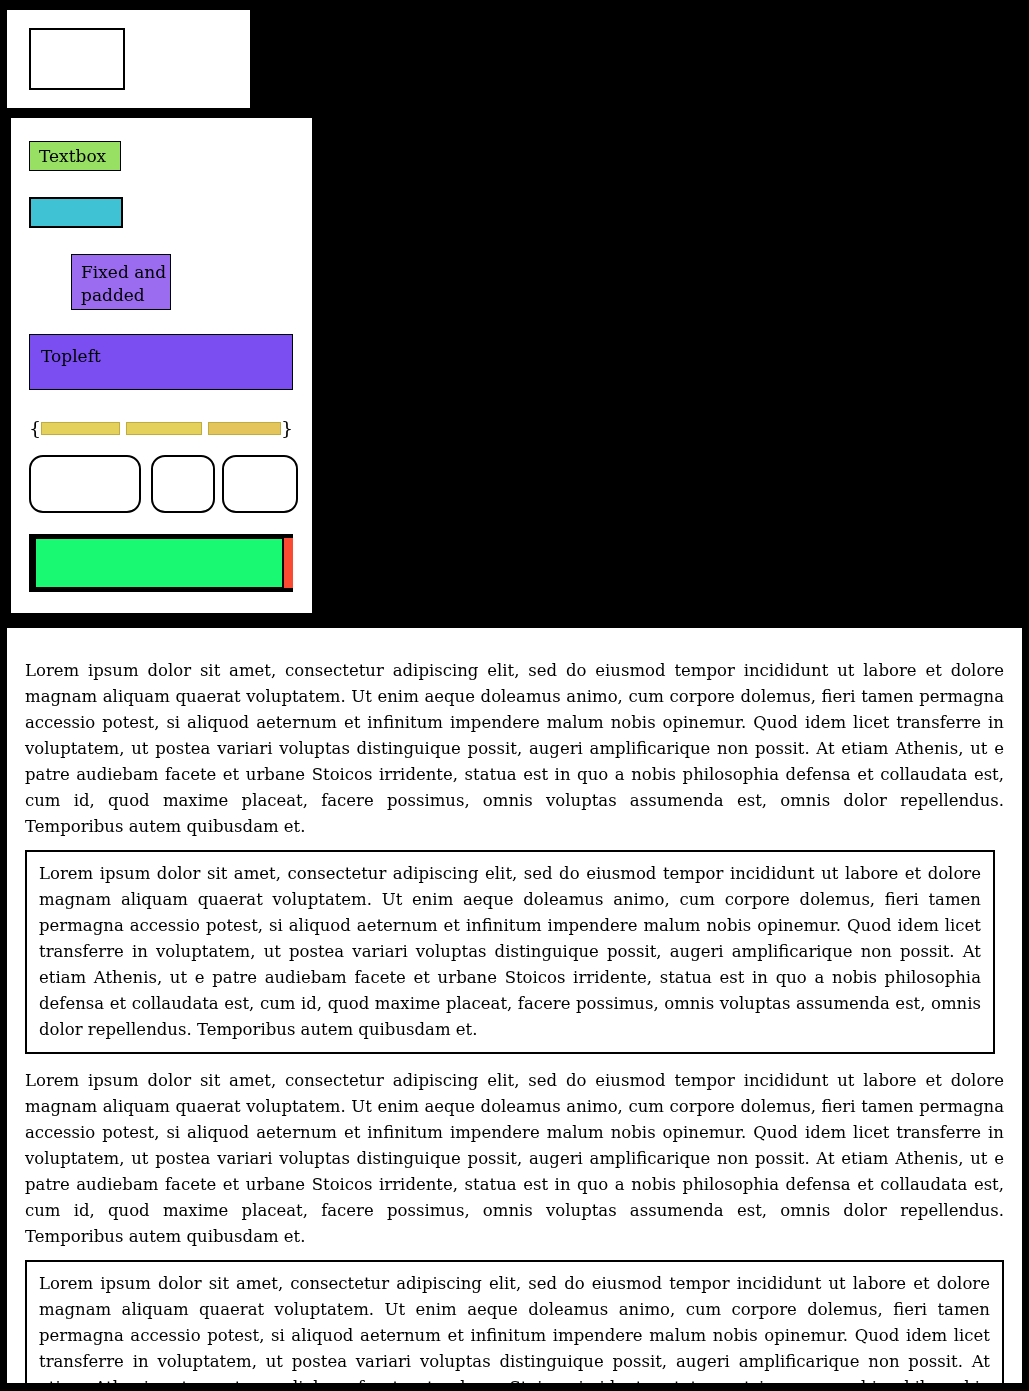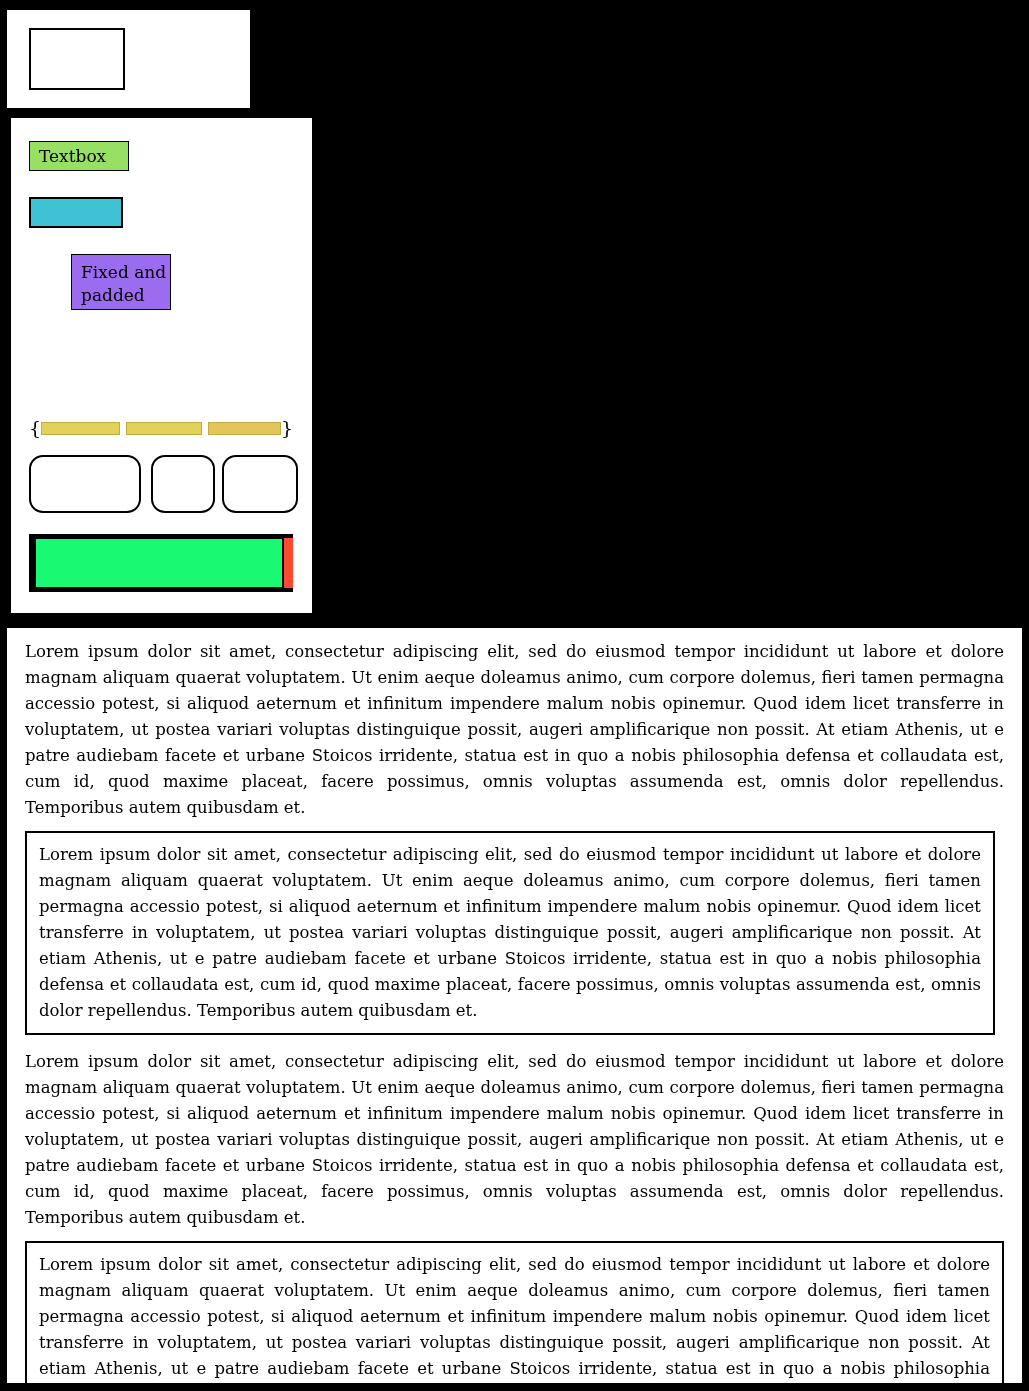--- a/index.html
+++ b/index.html
@@ -42,21 +42,21 @@
     top: 118px;
     width: 301px;
     height: 495px;
     background: #ffffff;
   }
 
   .box-textbox {
     position: absolute;
     left: 18px;
     top: 23px;
-    width: 100px;
+    width: 92px;
     height: 30px;
     background: #98e064;
     border: 1px solid #000000;
     box-sizing: border-box;
     font-size: 17px;
     line-height: 28px;
     padding-left: 9px;
     color: #000000;
     white-space: nowrap;
   }
@@ -177,21 +177,21 @@
 
   
   .doc {
     position: absolute;
     left: 7px;
     top: 628px;
     width: 1015px;
     height: 755px;
     background: #ffffff;
     box-sizing: border-box;
-    padding: 5px 18px;
+    padding: 24px 18px;
   }
 
   .para {
     font-size: 16.5px;
     line-height: 26px;
     color: #000000;
     text-align: justify;
     margin: 0 0 10px 0;
   }
   .para.first { margin-top: 6px; }
@@ -213,20 +213,21 @@
 </div>
 
 <div class="panel-demo">
 
   <div class="box-textbox">Textbox</div>
 
   <div class="box-cyan"></div>
 
   <div class="box-fixed">Fixed and padded</div>
 
+  <div class="box-topleft">Topleft</div>
 
   <div class="brace-row">
     <span class="brace">{</span>
     <span class="bar-a"></span>
     <span class="bar-b"></span>
     <span class="bar-c"></span>
     <span class="brace">}</span>
   </div>
 
   <div class="pill-row">

